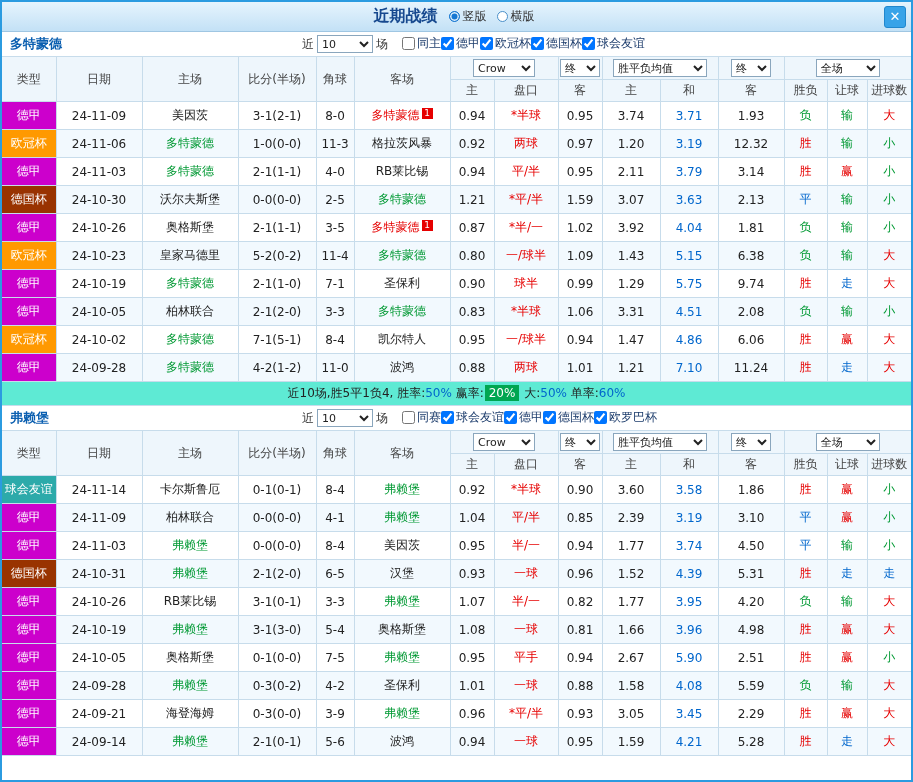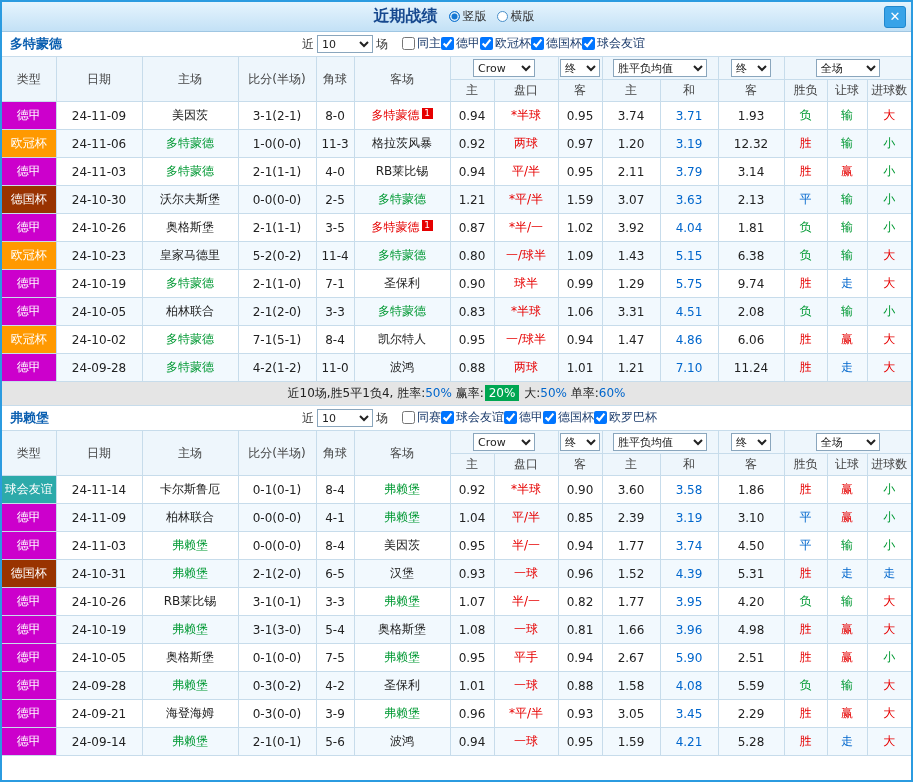--- a/index.html
+++ b/index.html
@@ -66,21 +66,21 @@
   .c-k { color: #222; }
   .c-g { color: #009933; }
   .c-r { color: #e60000; }
   .c-b { color: #0066cc; }
   .red-card-badge {
     display: inline-block; background: #e60000; color: #fff;
     width: 11px; height: 11px; line-height: 11px; font-size: 9px;
     text-align: center; margin-left: 2px; vertical-align: 3px;
   }
   .summary {
-    height: 24px; line-height: 23px; text-align: center; background: #e5e5e5;
+    height: 24px; line-height: 23px; text-align: center; background: #5eead4;
     border-bottom: 1px solid #c7dceb; color: #222;
   }
   .summary .green-box {
     background: #00a651; color: #fff; padding: 1px 4px; margin: 0 1px;
   }
 </style>
 </head>
 <body>
 
 <div class="window">

